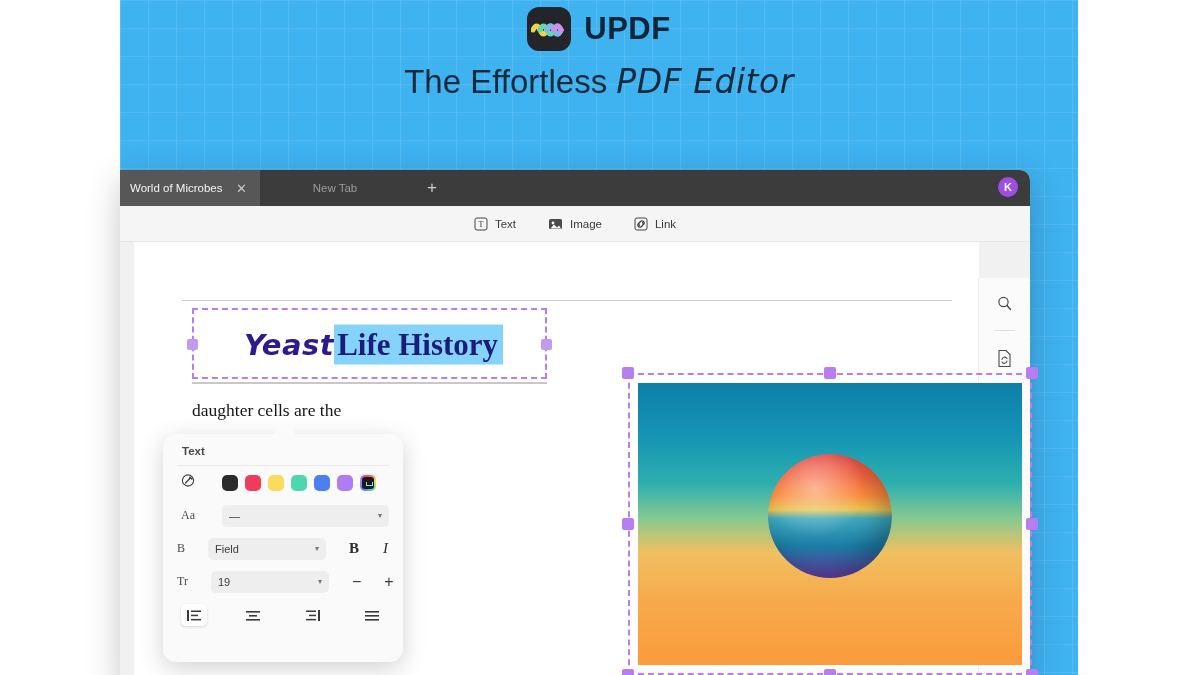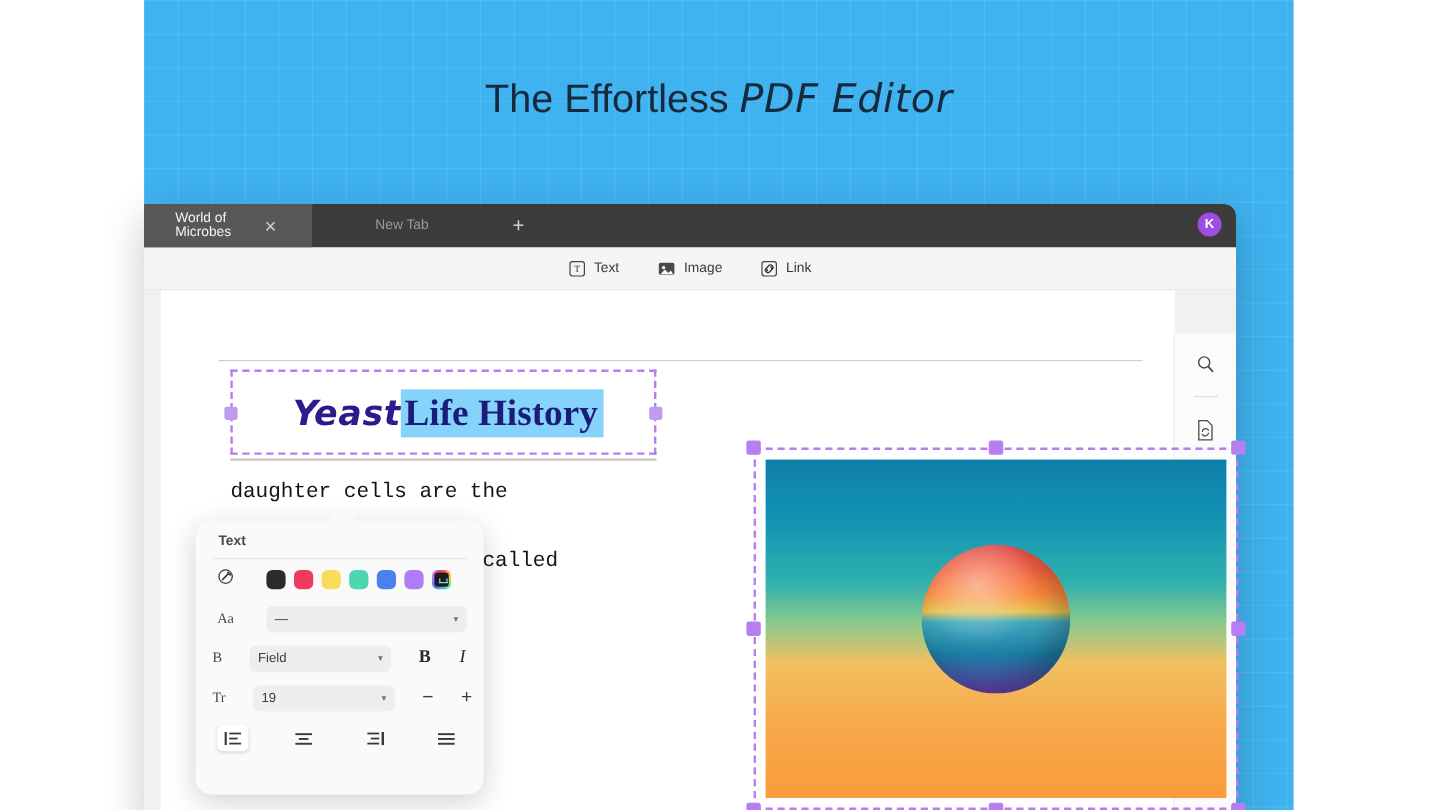--- a/index.html
+++ b/index.html
@@ -61,21 +61,21 @@
     overflow: visible;
   }
   .titlebar {
     position: relative; height: 36px; background: #3c3c3c;
     border-radius: 10px 10px 0 0;
     display: flex; align-items: flex-end;
   }
   .tab {
     height: 36px; display: flex; align-items: center;
     font-size: 11.5px; color: #cfcfcf; position: relative;
-    padding: 0 26px;
+    padding: 0 10px;
   }
   .tab.active { background: #575757; color: #f3f3f3; width: 140px; justify-content: space-between; }
   .tab.inactive { width: 150px; justify-content: center; color: #9b9b9b; }
   .tab-close {
     font-size: 13px; color: #c9c9c9; line-height: 1; cursor: pointer;
     padding: 0 3px;
   }
   .tab-add {
     width: 44px; height: 36px; display: flex; align-items: center;
     justify-content: center; color: #cfcfcf; font-size: 17px;
@@ -145,21 +145,21 @@
   .title-underline {
     position: absolute; left: 58px; top: 140px; width: 355px;
     height: 2px; background: #c8c8c8;
   }
 
   .body-text {
     position: absolute; left: 58px; top: 160px; width: 700px;
     font-family: "Liberation Serif", serif; font-size: 17.5px;
     color: #141414; line-height: 1;
   }
-  .body-text p { margin-bottom: 40px; white-space: nowrap; font-family: Liberation Mono, monospace; }
+  .body-text p { margin-bottom: 40px; white-space: nowrap; }
 
   
   .right-rail {
     position: absolute; right: 0; top: 36px; width: 52px; height: 412px;
     background: #fbfbfb; border-left: 1px solid #ececec;
     border-radius: 0 0 0 0;
     display: flex; flex-direction: column; align-items: center;
     padding-top: 12px; gap: 14px;
   }
   .rail-btn {
@@ -266,20 +266,31 @@
   .ih.ml{left:-6px;top:50%;margin-top:-6px}.ih.mr{right:-6px;top:50%;margin-top:-6px}
   .ih.bl{left:-6px;bottom:-6px}.ih.bc{left:50%;margin-left:-6px;bottom:-6px}.ih.br{right:-6px;bottom:-6px}
 </style>
 </head>
 <body>
 
 <div id="stage">
 
   <div class="banner">
 
+    <div class="brand-row">
+      <div class="logo-mark">
+        <svg width="36" height="22" viewBox="0 0 36 22" aria-hidden="true">
+          <path d="M2 12 q3.5 -8 7 0 t7 0 t7 0 t7 0" fill="none" stroke="#f4d14a" stroke-width="5" stroke-linecap="round"></path>
+          <path d="M9 12 q3.5 -8 7 0 t7 0 t7 0" fill="none" stroke="#63d9a6" stroke-width="5" stroke-linecap="round"></path>
+          <path d="M16 12 q3.5 -8 7 0 t7 0" fill="none" stroke="#7fb8f0" stroke-width="5" stroke-linecap="round"></path>
+          <path d="M23 12 q3.5 -8 7 0" fill="none" stroke="#cf8ef0" stroke-width="5" stroke-linecap="round"></path>
+        </svg>
+      </div>
+      <div class="brand-name">UPDF</div>
+    </div>
 
     <div class="headline"><span>The Effortless </span><span class="accent">PDF Editor</span></div>
 
 
     <div class="app-window" style="left:0px;">
 
       <div class="titlebar">
         <div class="tab active">
           <span>World of Microbes</span>
           <span class="tab-close">✕</span>

